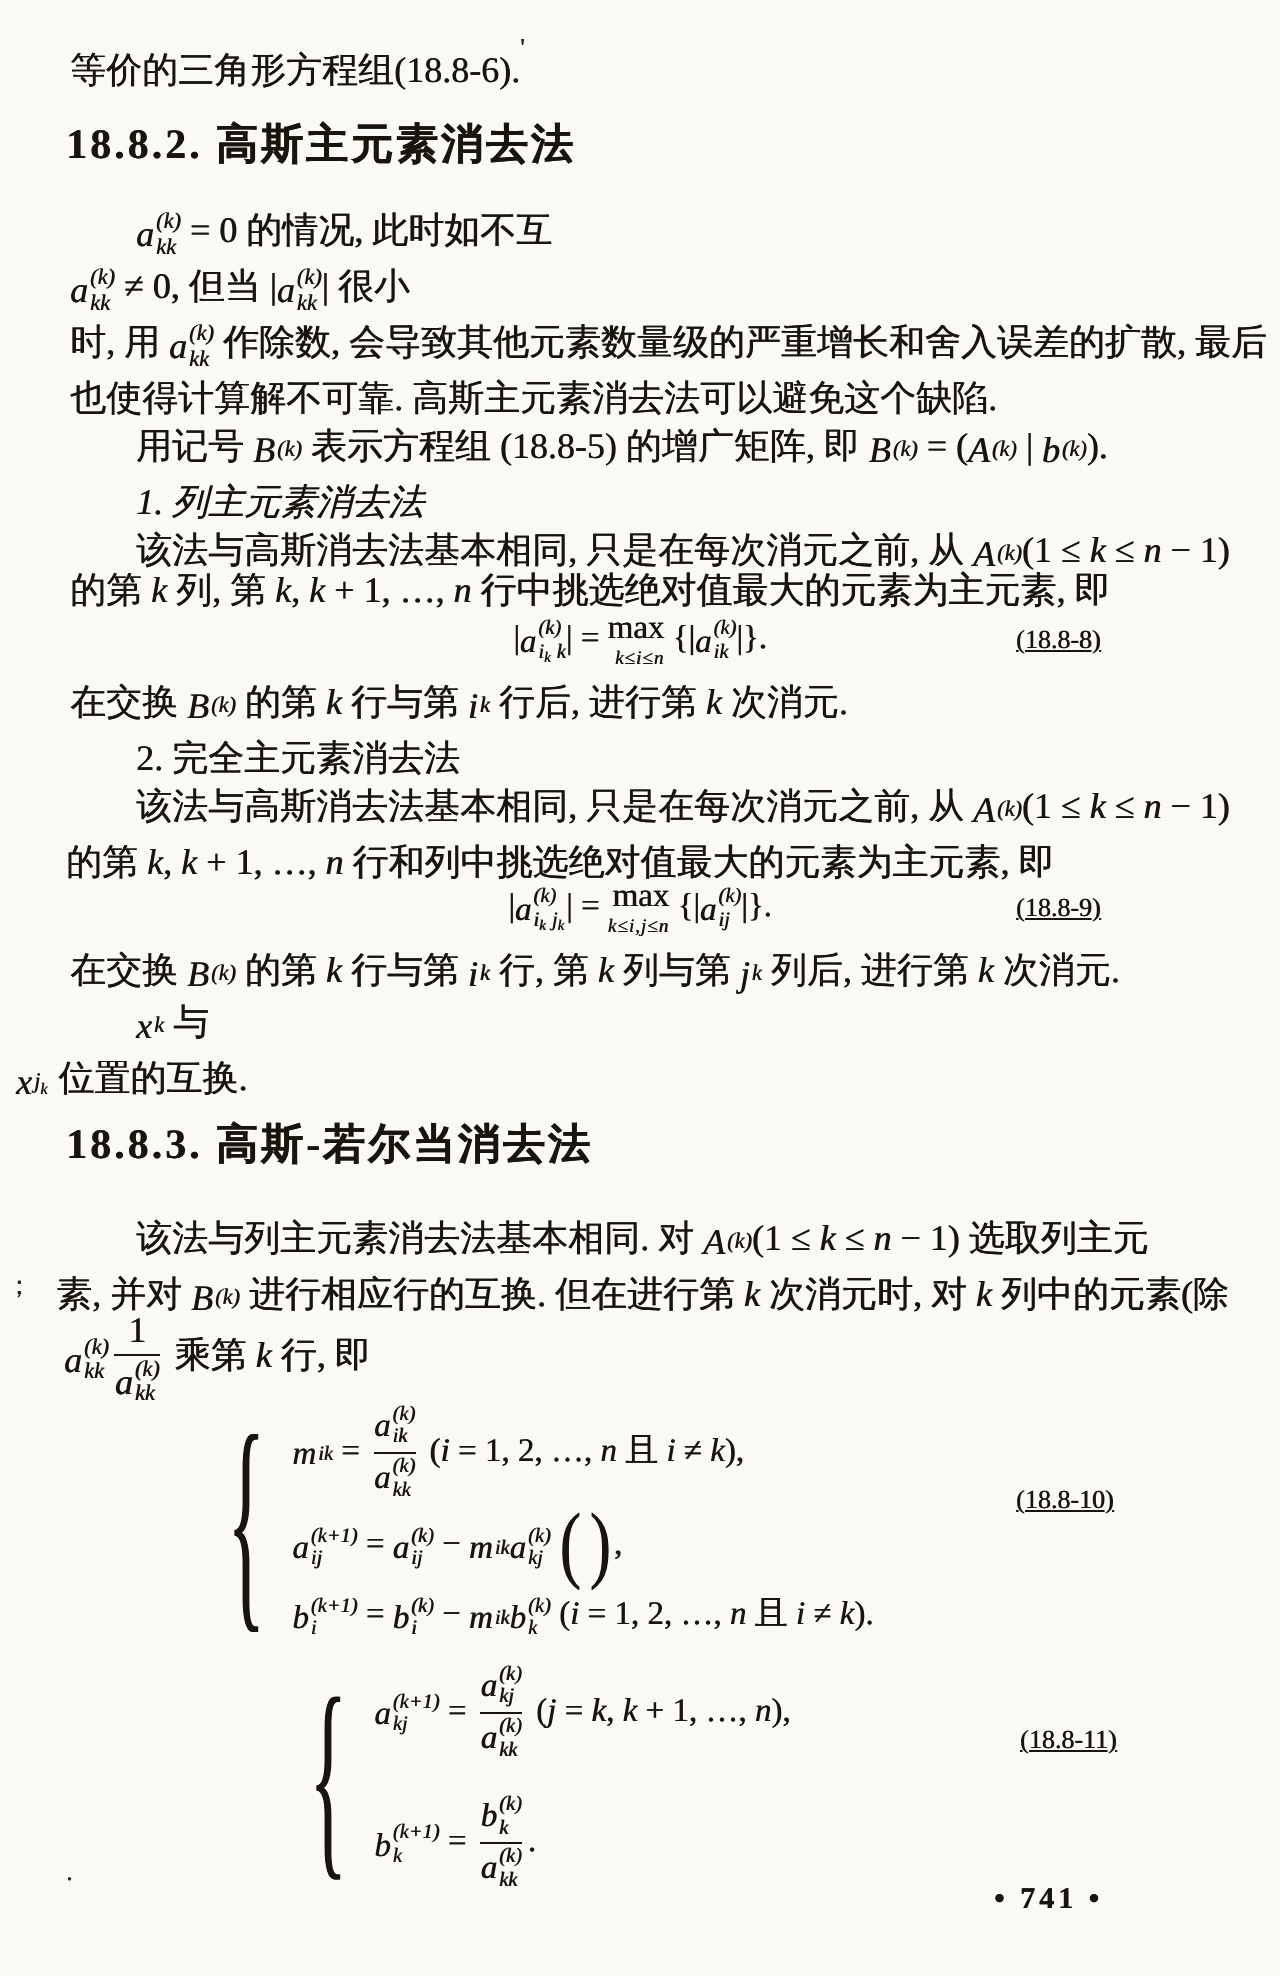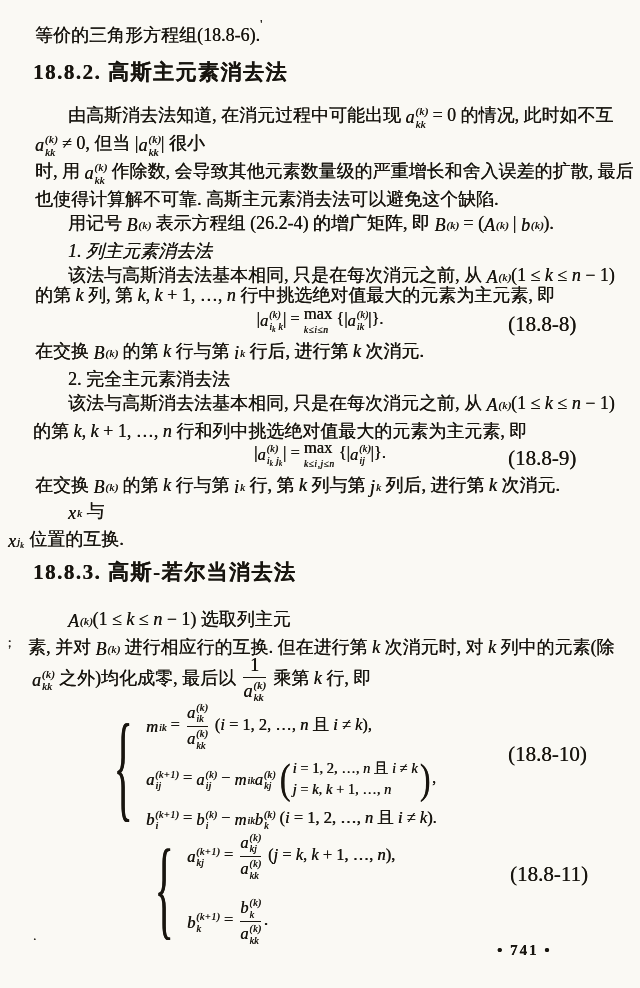--- a/index.html
+++ b/index.html
@@ -7,56 +7,56 @@
   .page{
     position:relative;width:640px;height:988px;margin:0 auto;
     background:#faf9f4;
     font-family:"Liberation Serif","DejaVu Serif",serif;
     color:#18150f;overflow:hidden;
     text-shadow:0.3px 0 0 currentColor;
   }
   .line{position:absolute;white-space:nowrap;font-size:18px;line-height:1.3;}
   .heading{position:absolute;white-space:nowrap;margin:0;font-size:21px;font-weight:bold;letter-spacing:1.5px;}
   .eqline{position:absolute;left:0;width:100%;text-align:center;font-size:16.5px;white-space:nowrap;}
-  .eqlabel{position:absolute;font-size:21px;white-space:nowrap;}
+  .eqlabel{position:absolute;font-size:13px;white-space:nowrap;text-decoration:underline;}
   .pagenum{position:absolute;left:497px;top:942px;font-size:15px;font-weight:bold;letter-spacing:2px;}
   .artifact{position:absolute;font-size:13px;color:#2b2822;}
 
   
   .vr{font-style:italic;}
   .ss{display:inline-flex;align-items:center;white-space:nowrap;vertical-align:-2px;}
   .ss .base{font-style:italic;}
   .ss .col{display:inline-flex;flex-direction:column;align-items:flex-start;
            font-size:0.62em;line-height:1.12;font-style:italic;margin-left:1px;}
   .sp{font-size:0.62em;vertical-align:super;font-style:italic;margin-left:1px;}
   .sb{font-size:0.62em;vertical-align:sub;font-style:italic;margin-left:1px;}
   .ns{font-size:0.72em;position:relative;top:0.28em;margin-right:1px;}
   .frac{display:inline-flex;flex-direction:column;align-items:center;vertical-align:middle;
         margin:0 3px;line-height:1.15;}
   .frac .fbar{align-self:stretch;height:1.3px;background:currentColor;margin:1px 0;}
-  .lim{display:inline-flex;flex-direction:column;align-items:flex-start;vertical-align:middle;line-height:1;}
+  .lim{display:inline-flex;flex-direction:column;align-items:flex-end;vertical-align:middle;line-height:1;}
   .lim .op{font-style:normal;}
   .lim .u{font-size:0.58em;font-style:italic;margin-top:2px;letter-spacing:0.5px;}
   .cases2{display:inline-flex;align-items:center;vertical-align:middle;margin-left:3px;}
   .cases2 .bp{font-size:2.6em;font-weight:400;line-height:0.72;transform:scaleX(0.75);}
   .cases2 .c2c{display:inline-flex;flex-direction:column;align-items:flex-start;
                font-size:0.88em;line-height:1.45;}
   .casesblk{position:absolute;display:flex;align-items:center;font-size:16.5px;white-space:nowrap;}
   .casesblk .brace{font-size:46px;font-weight:400;line-height:1;
                    transform-origin:center;margin-right:12px;}
   .casesblk .rowsc{display:flex;flex-direction:column;align-items:flex-start;}
 </style>
 </head>
 <body>
 
 <div class="page" id="page">
   <div id="doc">
       <div class="line" style="left: 35px; top: 24px;"><span class="t">等价的三角形方程组(18.8-6).</span></div>
       <h2 class="heading" style="left: 33px; top: 58px; text-align: center;"><span class="t">18.8.2. 高斯主元素消去法</span></h2>
-      <div class="line" style="left: 68px; top: 104px;"><span class="t">由高斯消去法知道, 在消元过程中可能出现 </span><span class="ss">
+      <div class="line" style="left: 68px; top: 104px;"><span class="ss">
           <span class="base">a</span>
           <span class="col">
             <span class="csup">(k)</span>
             <span class="csub">kk</span>
           </span>
         </span><span class="t"> = 0 的情况, 此时如不互</span></div>
       <div class="line" style="left: 35px; top: 132px;"><span class="ss">
           <span class="base">a</span>
           <span class="col">
             <span class="csup">(k)</span>
@@ -73,21 +73,21 @@
           <span class="base">a</span>
           <span class="col">
             <span class="csup">(k)</span>
             <span class="csub">kk</span>
           </span>
         </span><span class="t"> 作除数, 会导致其他元素数量级的严重增长和舍入误差的扩散, 最后</span></div>
       <div class="line" style="left: 35px; top: 188px;"><span class="t">也使得计算解不可靠. 高斯主元素消去法可以避免这个缺陷.</span></div>
       <div class="line" style="left: 68px; top: 212px;"><span class="t">用记号 </span><span class="ss">
           <span class="base">B</span>
           <span class="sp">(k)</span>
-        </span><span class="t"> 表示方程组 (26.2-4) 的增广矩阵, 即 </span><span class="ss">
+        </span><span class="t"> 表示方程组 (18.8-5) 的增广矩阵, 即 </span><span class="ss">
           <span class="base">B</span>
           <span class="sp">(k)</span>
         </span><span class="t"> = (</span><span class="ss">
           <span class="base">A</span>
           <span class="sp">(k)</span>
         </span><span class="t"> | </span><span class="ss">
           <span class="base">b</span>
           <span class="sp">(k)</span>
         </span><span class="t">).</span></div>
       <div class="line" style="left: 68px; top: 240px; font-style: italic;"><span class="t">1. 列主元素消去法</span></div>
@@ -155,35 +155,35 @@
         </span><span class="t"> 列后, 进行第 </span><span class="vr">k</span><span class="t"> 次消元.</span></div>
       <div class="line" style="left: 68px; top: 500px;"><span class="ss">
           <span class="base">x</span>
           <span class="sb">k</span>
         </span><span class="t"> 与</span></div>
       <div class="line" style="left: 8px; top: 528px;"><span class="ss">
           <span class="base">x</span>
           <span class="sb">j<span class="ns">k</span></span>
         </span><span class="t"> 位置的互换.</span></div>
       <h2 class="heading" style="left: 33px; top: 558px;"><span class="t">18.8.3. 高斯-若尔当消去法</span></h2>
-      <div class="line" style="left: 68px; top: 608px;"><span class="ss">
+      <div class="line" style="left: 68px; top: 608px;"><span class="t">该法与列主元素消去法基本相同. 对 </span><span class="ss">
           <span class="base">A</span>
           <span class="sp">(k)</span>
         </span><span class="t">(1 ≤ </span><span class="vr">k</span><span class="t"> ≤ </span><span class="vr">n</span><span class="t"> − 1) 选取列主元</span></div>
       <div class="line" style="left: 28px; top: 636px;"><span class="t">素, 并对 </span><span class="ss">
           <span class="base">B</span>
           <span class="sp">(k)</span>
         </span><span class="t"> 进行相应行的互换. 但在进行第 </span><span class="vr">k</span><span class="t"> 次消元时, 对 </span><span class="vr">k</span><span class="t"> 列中的元素(除</span></div>
       <div class="line" style="left: 32px; top: 655px;"><span class="ss">
           <span class="base">a</span>
           <span class="col">
             <span class="csup">(k)</span>
             <span class="csub">kk</span>
           </span>
-        </span><span class="t"> 之外)均化成零, 最后以 </span><span class="frac">
+        </span><span class="frac">
           <span class="num"><span class="t">1</span></span>
           <span class="fbar"></span>
           <span class="den"><span class="ss">
               <span class="base">a</span>
               <span class="col">
                 <span class="csup">(k)</span>
                 <span class="csub">kk</span>
               </span>
             </span></span>
         </span><span class="t"> 乘第 </span><span class="vr">k</span><span class="t"> 行, 即</span></div>
@@ -226,24 +226,20 @@
               <span class="base">m</span>
               <span class="sb">ik</span>
             </span><span class="ss">
               <span class="base">a</span>
               <span class="col">
                 <span class="csup">(k)</span>
                 <span class="csub">kj</span>
               </span>
             </span><span class="cases2">
               <span class="bp">(</span>
-              <span class="c2c">
-                <div><span class="vr">i</span><span class="t"> = 1, 2, …, </span><span class="vr">n</span><span class="t"> 且 </span><span class="vr">i</span><span class="t"> ≠ </span><span class="vr">k</span></div>
-                <div><span class="vr">j</span><span class="t"> = </span><span class="vr">k</span><span class="t">, </span><span class="vr">k</span><span class="t"> + 1, …, </span><span class="vr">n</span></div>
-              </span>
               <span class="bp">)</span>
             </span><span class="t">,</span></div>
           <div><span class="ss">
               <span class="base">b</span>
               <span class="col">
                 <span class="csup">(k+1)</span>
                 <span class="csub">i</span>
               </span>
             </span><span class="t"> = </span><span class="ss">
               <span class="base">b</span>

